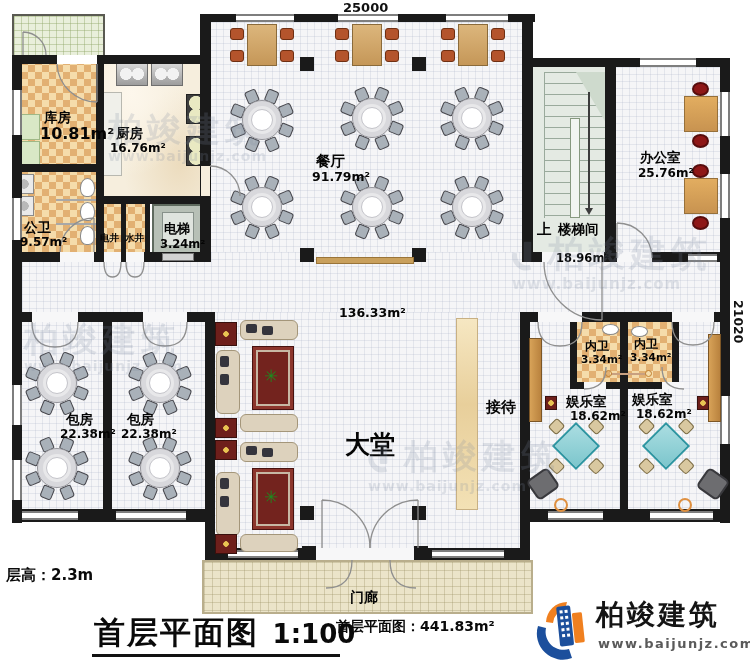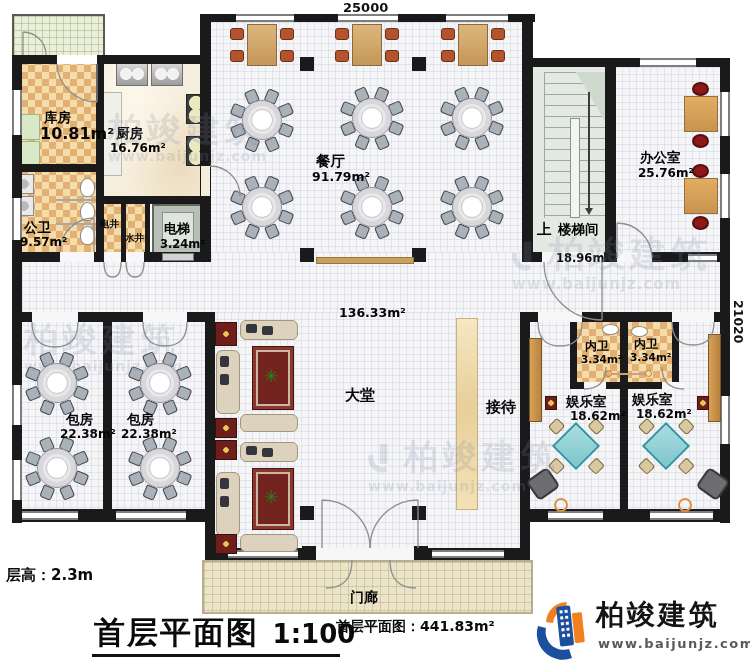--- a/index.html
+++ b/index.html
@@ -430,31 +430,31 @@
   </svg>
 
   <span class="lbl" style="left:44px;top:110px;font-size:13.5px;">库房</span>
   <span class="lbl" style="left:40px;top:126px;font-size:16px;">10.81m²</span>
   <span class="lbl" style="left:116px;top:126px;font-size:13.5px;">厨房</span>
   <span class="lbl" style="left:110px;top:142px;font-size:12px;">16.76m²</span>
   <span class="lbl" style="left:316px;top:154px;font-size:14.5px;">餐厅</span>
   <span class="lbl" style="left:312px;top:170px;font-size:12.5px;">91.79m²</span>
   <span class="lbl" style="left:24px;top:220px;font-size:13.5px;">公卫</span>
   <span class="lbl" style="left:20px;top:236px;font-size:12px;">9.57m²</span>
-  <span class="lbl" style="left:100px;top:220px;font-size:9.5px;font-family:Liberation Serif, serif;">电井</span>
+  <span class="lbl" style="left:100px;top:233px;font-size:9.5px;">电井</span>
   <span class="lbl" style="left:125px;top:233px;font-size:9.5px;">水井</span>
   <span class="lbl" style="left:164px;top:222px;font-size:13px;">电梯</span>
   <span class="lbl" style="left:160px;top:238px;font-size:11.5px;">3.24m²</span>
   <span class="lbl" style="left:537px;top:222px;font-size:14.5px;">上</span>
   <span class="lbl" style="left:558px;top:222px;font-size:13.5px;">楼梯间</span>
   <span class="lbl" style="left:556px;top:252px;font-size:11.5px;">18.96m²</span>
   <span class="lbl" style="left:640px;top:150px;font-size:13.5px;">办公室</span>
   <span class="lbl" style="left:638px;top:167px;font-size:12px;">25.76m²</span>
   <span class="lbl" style="left:339px;top:306px;font-size:12.5px;">136.33m²</span>
-  <span class="lbl" style="left:345px;top:388px;font-size:15px;">大堂</span>
+  <span class="lbl" style="left:345px;top:432px;font-size:25px;">大堂</span>
   <span class="lbl" style="left:486px;top:400px;font-size:15px;">接待</span>
   <span class="lbl" style="left:66px;top:412px;font-size:13.5px;">包房</span>
   <span class="lbl" style="left:60px;top:428px;font-size:12px;">22.38m²</span>
   <span class="lbl" style="left:127px;top:412px;font-size:13.5px;">包房</span>
   <span class="lbl" style="left:121px;top:428px;font-size:12px;">22.38m²</span>
   <span class="lbl" style="left:585px;top:340px;font-size:12px;">内卫</span>
   <span class="lbl" style="left:581px;top:354px;font-size:10.5px;">3.34m²</span>
   <span class="lbl" style="left:634px;top:338px;font-size:12px;">内卫</span>
   <span class="lbl" style="left:630px;top:352px;font-size:10.5px;">3.34m²</span>
   <span class="lbl" style="left:566px;top:394px;font-size:13.5px;">娱乐室</span>

